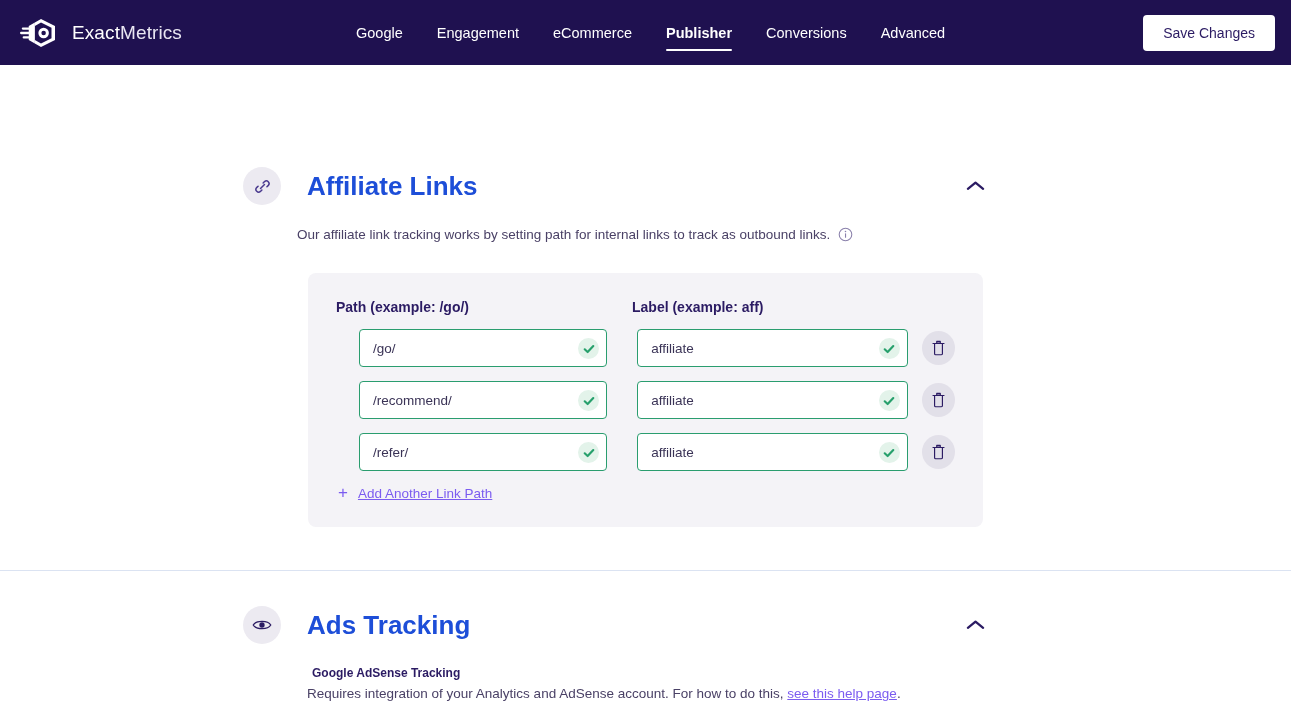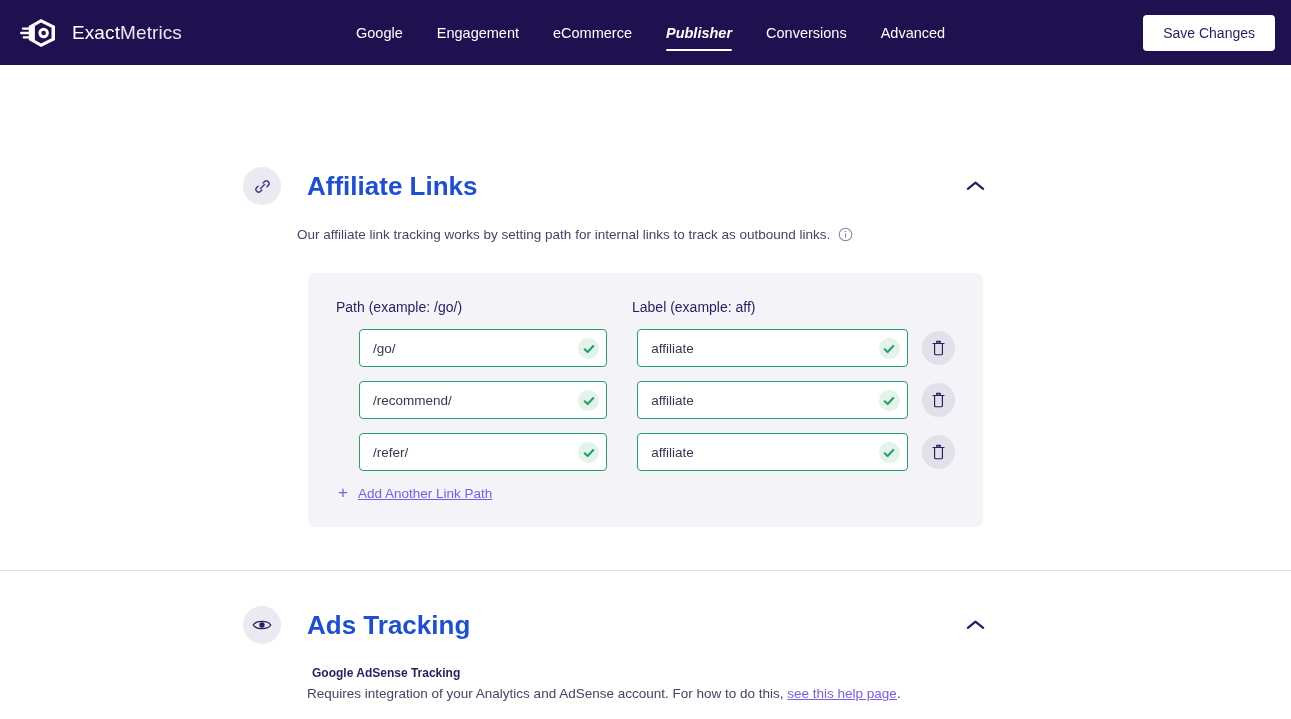--- a/index.html
+++ b/index.html
@@ -47,21 +47,21 @@
   }
   .nav-item {
     position: relative;
     font-size: 14.5px;
     color: #ffffff;
     line-height: 1;
     padding: 22px 0 21px;
     cursor: pointer;
     white-space: nowrap;
   }
-  .nav-item.active { font-weight: 700; font-style: italic; }
+  .nav-item.active { font-weight: 700; }
   .nav-item.active::after {
     content: "";
     position: absolute;
     left: 0; right: 0; bottom: 10px;
     height: 2px;
     background: #ffffff;
     border-radius: 2px;
   }
 
   .save-btn {
@@ -137,21 +137,21 @@
     background: #f4f3f7;
     border-radius: 8px;
     padding: 26px 28px 26px 28px;
   }
   .col-heads {
     display: flex;
     margin-bottom: 14px;
   }
   .col-head {
     font-size: 14px;
-    font-weight: 400;
+    font-weight: 700;
     color: #2b1b63;
   }
   .col-head.path { width: 296px; }
 
   .link-row {
     display: flex;
     align-items: center;
     margin-bottom: 14px;
   }
   .field {

